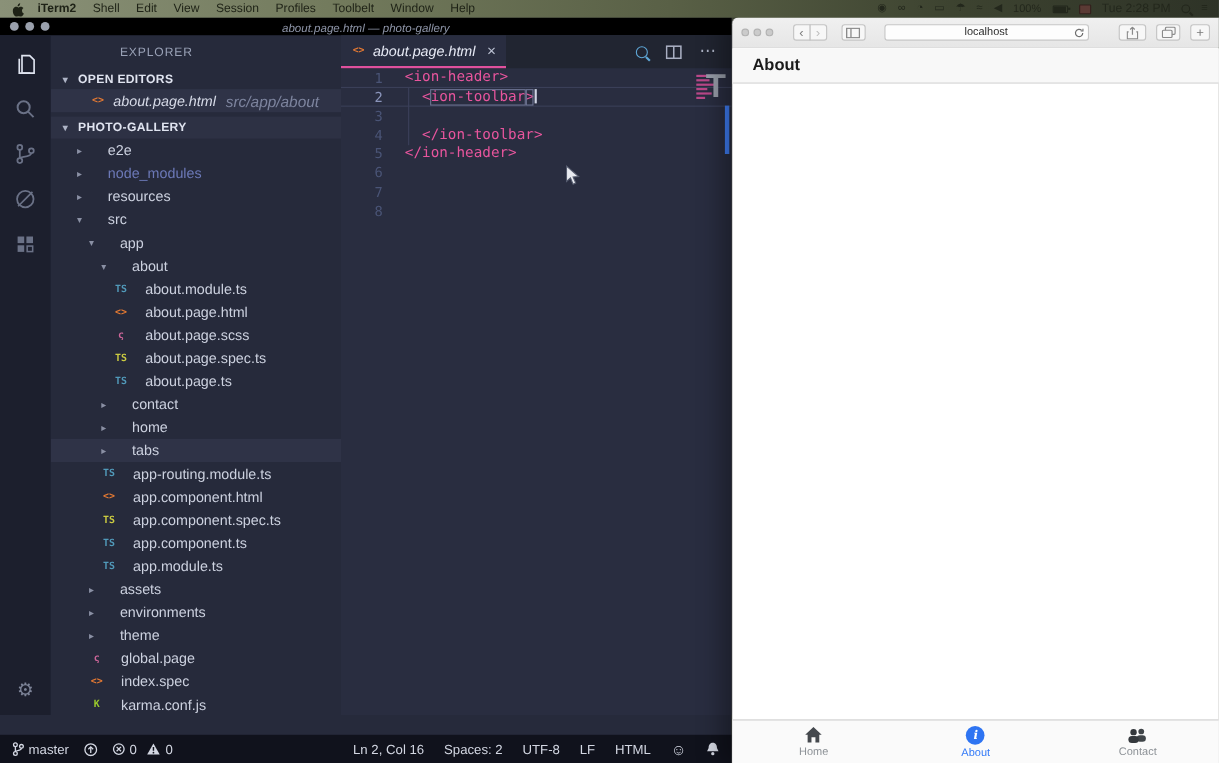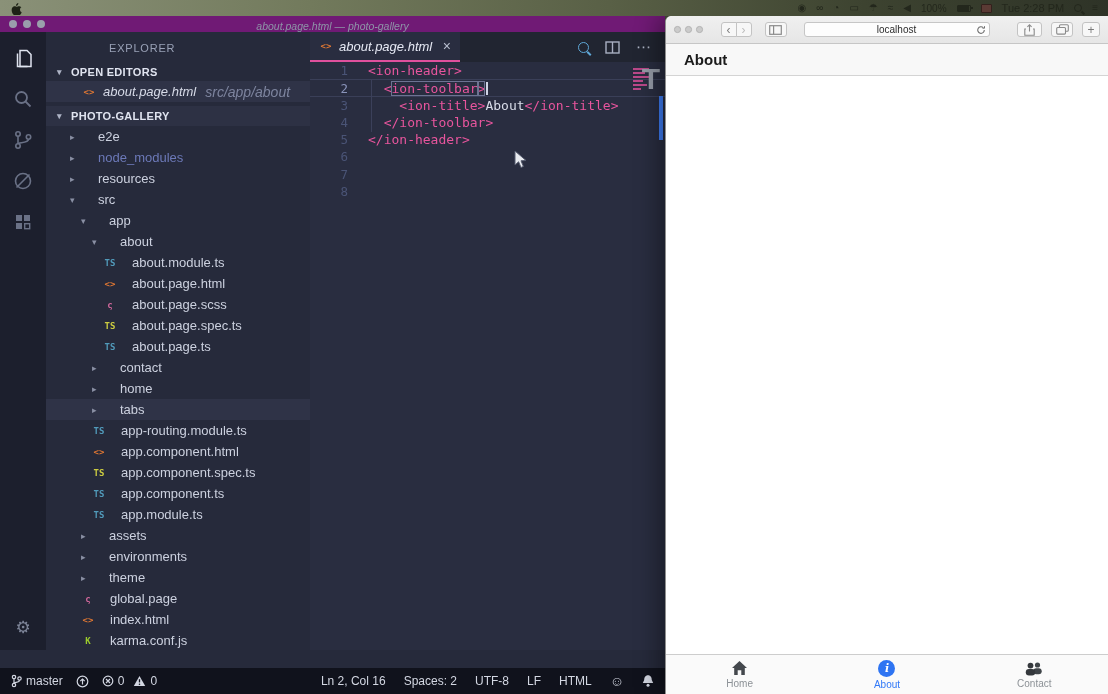--- a/index.html
+++ b/index.html
@@ -19,21 +19,21 @@
   .batt-icon { width:14px; height:7px; border:1px solid #23271c; border-radius:1px; position:relative; background:linear-gradient(90deg,#23271c 0 90%, transparent 90%); }
   .batt-icon::after { content:""; position:absolute; right:-3px; top:1.5px; width:2px; height:2px; background:#23271c; }
   .swatch-icon { width:11px; height:9px; background:#5a3a34; border:1px solid #33201c; border-radius:1px; }
   .mag { width:8px; height:8px; border:1.4px solid #23271c; border-radius:50%; position:relative; }
   .mag::after { content:""; position:absolute; width:1.6px; height:4px; background:#23271c; left:6.5px; top:6px; transform:rotate(-45deg); }
   .menu-time { font-size:11px; }
 
   
   .vscode { position:absolute; left:0; top:16px; width:665px; height:678px; background:#262a3b;
     box-shadow:0 8px 30px rgba(0,0,0,.5); }
-  .vs-titlebar { height:16px; background:#701a75; position:relative; text-align:center; }
+  .vs-titlebar { height:16px; background:#000000; position:relative; text-align:center; }
   .lights { position:absolute; left:9px; top:4px; display:flex; gap:6px; }
   .light { width:8px; height:8px; border-radius:50%; background:#9aa0ac; }
   .vs-title { font-size:10.5px; color:#8e95a8; line-height:16px; font-style:italic; }
   .vs-body { display:flex; height:618px; }
 
   .activitybar { width:46px; background:#1c1f2d; display:flex; flex-direction:column; align-items:center; padding-top:14px; gap:17px; position:relative; }
   .ab-icon { width:24px; height:24px; display:flex; align-items:center; justify-content:center; }
   .ab-gear { position:absolute; bottom:12px; font-size:17px; color:#7d8498; }
 
   .sidebar { width:264px; background:#262a3b; overflow:hidden; }
@@ -121,20 +121,31 @@
     justify-content:center; font-family:"DejaVu Serif",serif; font-style:italic; font-weight:bold; font-size:11px; }
 </style>
 </head>
 <body>
 
 <div class="menubar">
   <svg class="apple-svg" viewBox="0 0 16 16">
     <path fill="#1e2216" d="M11.6 4.9c-.8 0-2 .9-2.6.9-.7 0-1.6-.86-2.7-.84-1.4 0-2.7.8-3.4 2.1-1.45 2.5-.37 6.2 1.03 8.2.7 1 1.5 2.1 2.6 2.05 1-.04 1.4-.67 2.7-.67 1.2 0 1.6.67 2.7.65 1.1-.02 1.8-1 2.5-2 .8-1.2 1.1-2.3 1.1-2.4-.02-.01-2.2-.8-2.2-3.3-.02-2 1.7-3 1.75-3.1-.96-1.4-2.4-1.6-2.9-1.6z"></path>
     <path fill="#1e2216" d="M10.3 3.2c.55-.67.95-1.6.85-2.5-.8.03-1.8.55-2.35 1.22-.5.6-.96 1.55-.84 2.45.9.07 1.8-.46 2.34-1.17z"></path>
   </svg>
+  <div id="menu-items" style="display:flex;">
+      <span class="mitem bold">iTerm2</span>
+      <span class="mitem">Shell</span>
+      <span class="mitem">Edit</span>
+      <span class="mitem">View</span>
+      <span class="mitem">Session</span>
+      <span class="mitem">Profiles</span>
+      <span class="mitem">Toolbelt</span>
+      <span class="mitem">Window</span>
+      <span class="mitem">Help</span>
+    </div>
   <div class="menu-right">
     <span id="menu-status-icons" style="display:flex;gap:10px;">
         <span class="mstat">◉</span>
         <span class="mstat">∞</span>
         <span class="mstat">◔</span>
         <span class="mstat">▭</span>
         <span class="mstat">☂</span>
         <span class="mstat">≈</span>
         <span class="mstat">◀</span>
       </span>
@@ -300,21 +311,21 @@
           <div class="trow" style="padding-left: 35px;">
             <span class="tw2">▸</span>
             <span class="lbl">theme</span>
           </div>
           <div class="trow" style="padding-left: 35px;">
             <span class="fi" style="color: rgb(204, 102, 153);">ς</span>
             <span class="lbl">global.page</span>
           </div>
           <div class="trow" style="padding-left: 35px;">
             <span class="fi" style="color: rgb(227, 121, 51);">&lt;&gt;</span>
-            <span class="lbl">index.html</span>
+            <span class="lbl">index.spec</span>
           </div>
           <div class="trow" style="padding-left: 35px;">
             <span class="fi" style="color: rgb(156, 204, 44);">K</span>
             <span class="lbl">karma.conf.js</span>
           </div>
         </div>
     </div>
 
     <div class="editor">
       <div class="tabbar">
@@ -336,21 +347,20 @@
           <div class="cl">
             <span class="ln">1</span>
             <span class="lc"><span class="tag">&lt;ion-header&gt;</span></span>
           </div>
           <div class="cl cur">
             <span class="ln">2</span>
             <span class="lc"><span class="plain">  </span><span class="tag">&lt;</span><span class="tag box">ion-toolbar</span><span class="tag box">&gt;</span><span class="caret"></span></span>
           </div>
           <div class="cl">
             <span class="ln">3</span>
-            <span class="lc"><span class="plain">    </span><span class="tag">&lt;ion-title&gt;</span><span class="plain">About</span><span class="tag">&lt;/ion-title&gt;</span></span>
           </div>
           <div class="cl">
             <span class="ln">4</span>
             <span class="lc"><span class="plain">  </span><span class="tag">&lt;/ion-toolbar&gt;</span></span>
           </div>
           <div class="cl">
             <span class="ln">5</span>
             <span class="lc"><span class="tag">&lt;/ion-header&gt;</span></span>
           </div>
           <div class="cl">

